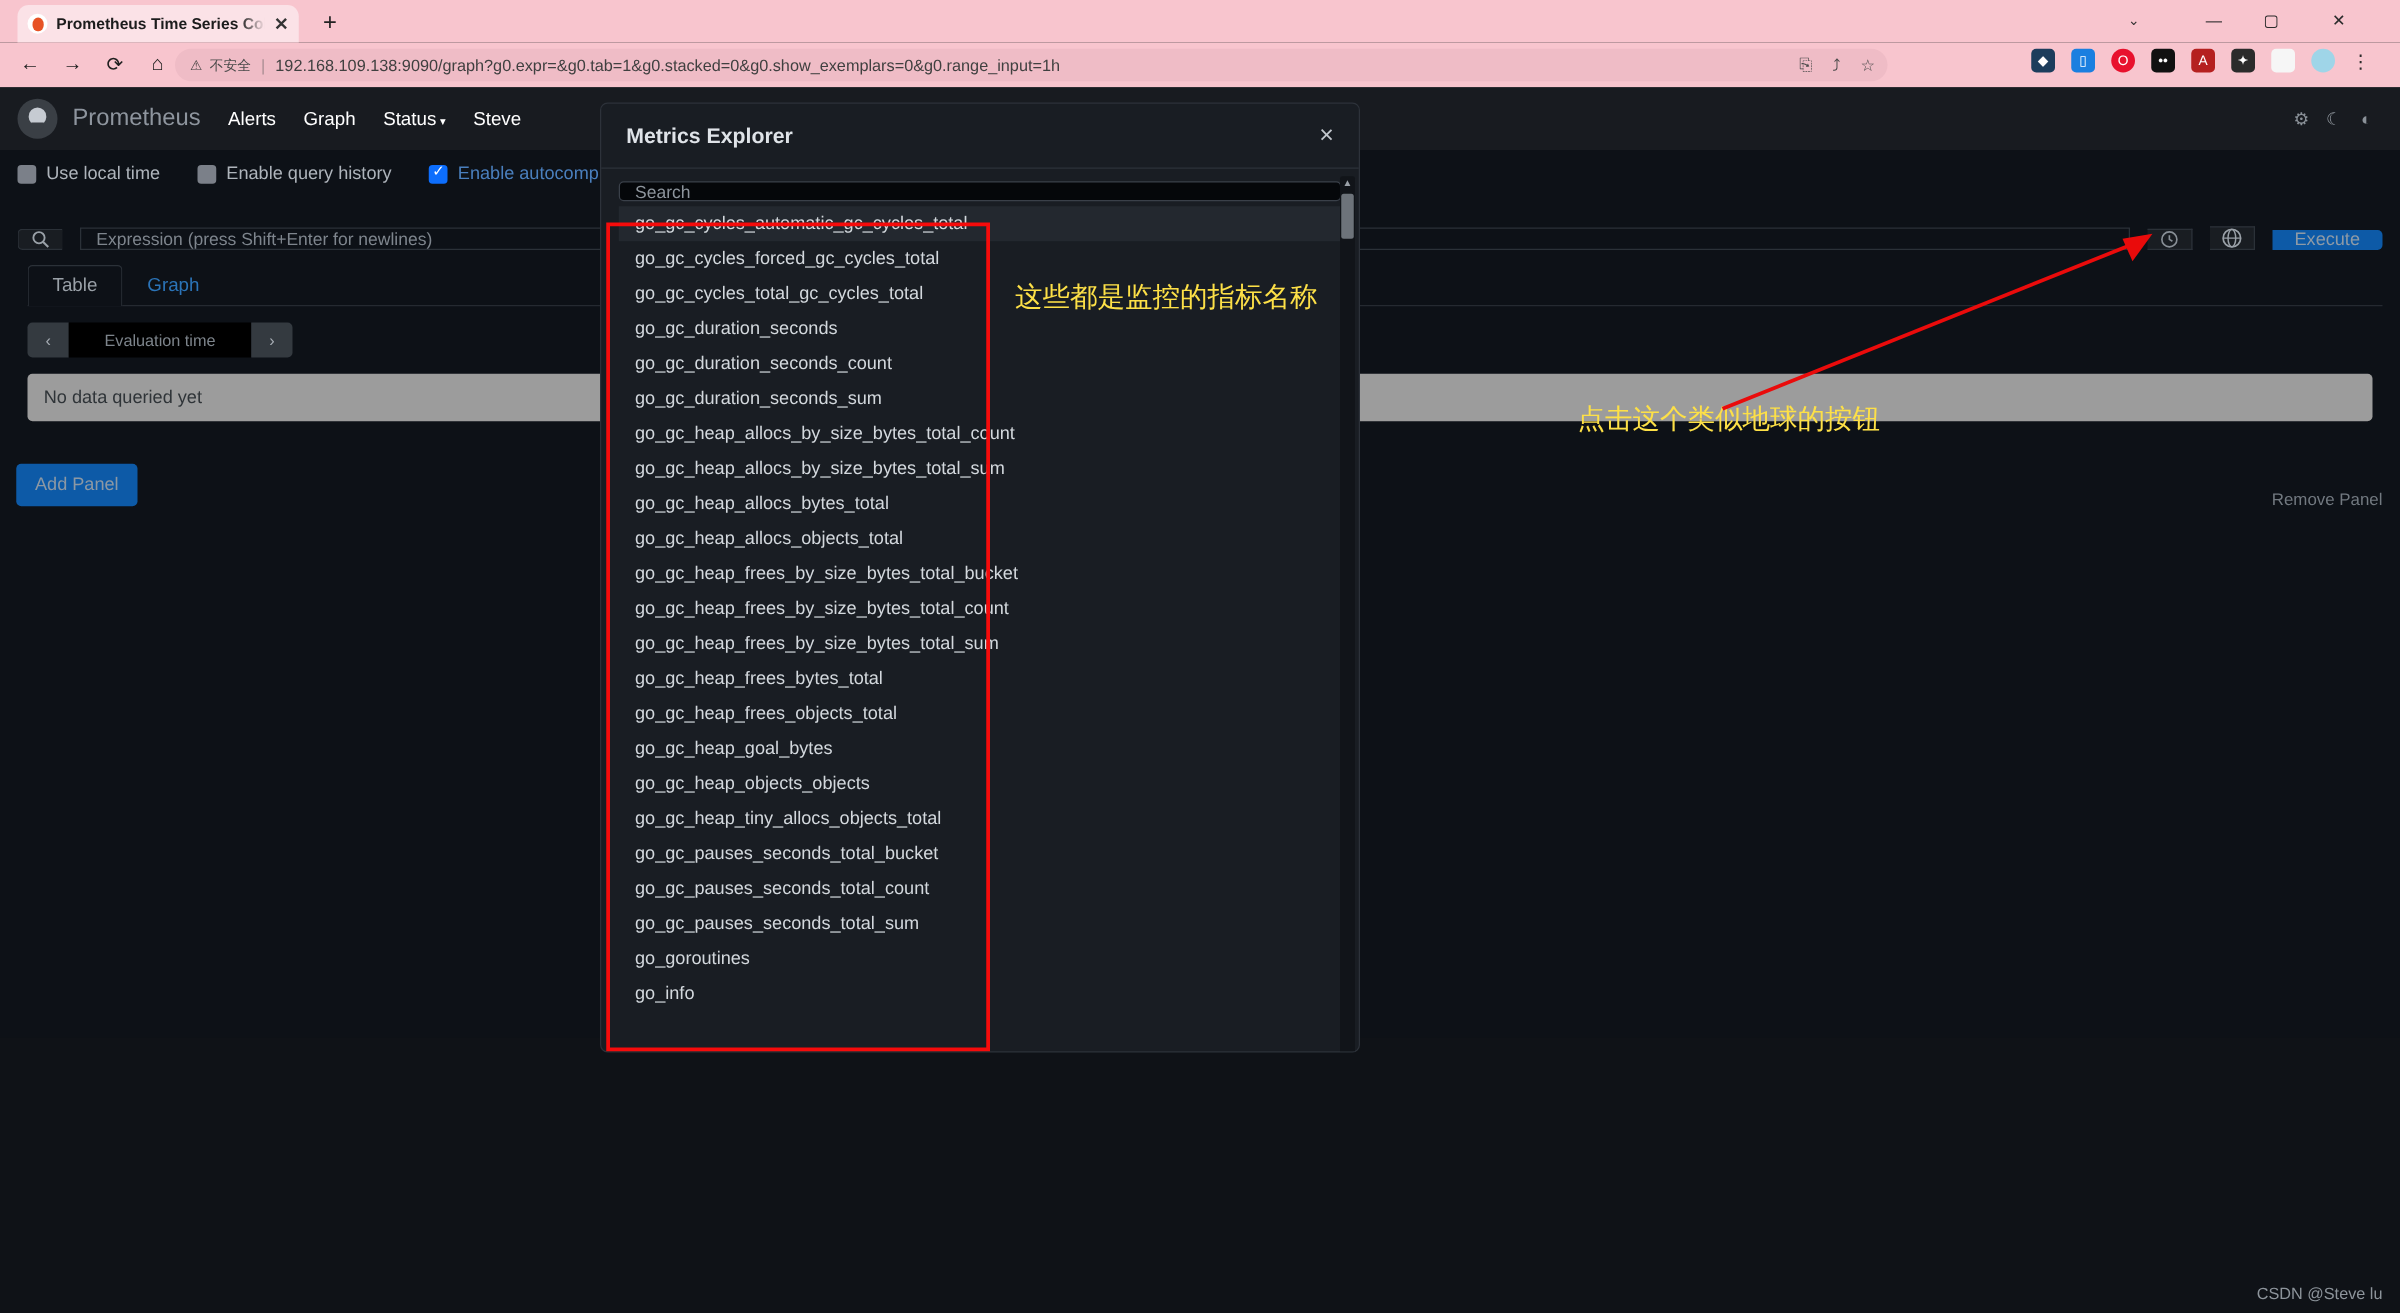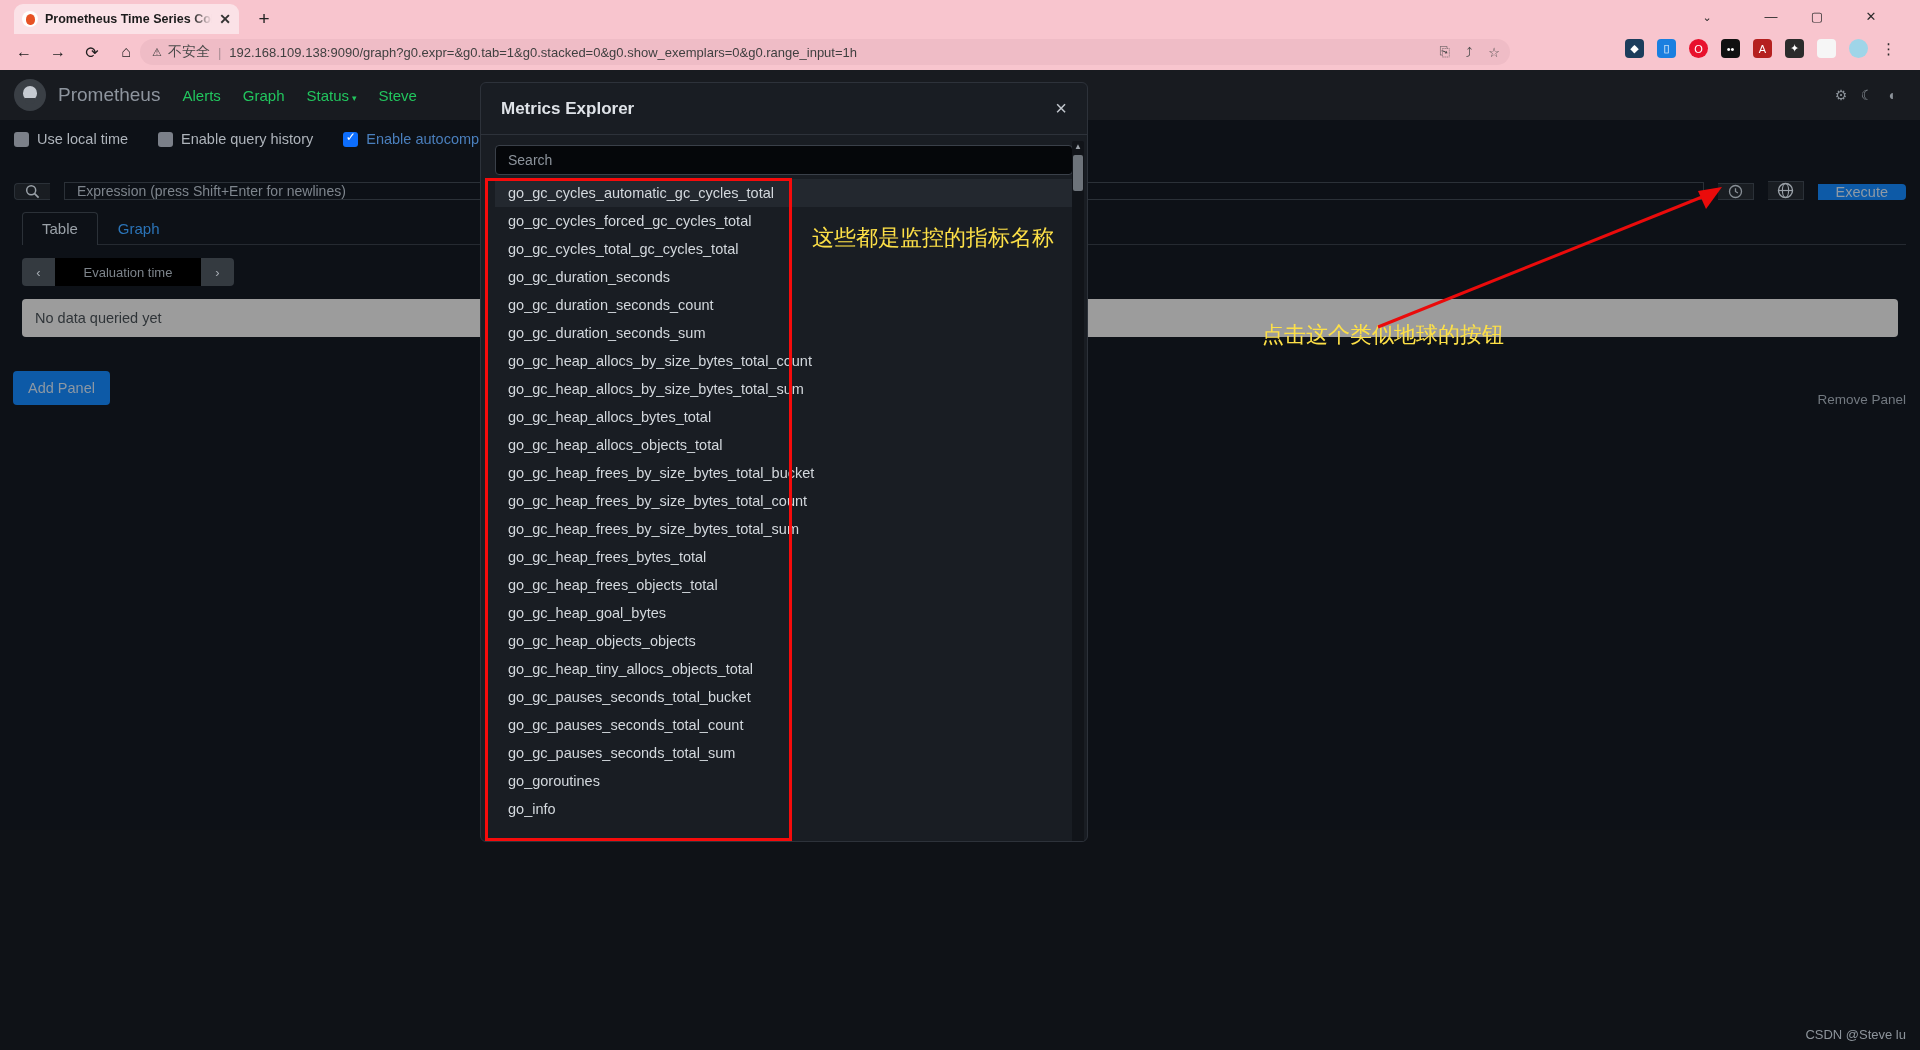--- a/index.html
+++ b/index.html
@@ -55,21 +55,21 @@
     width: 30px; height: 30px; margin-left: 4px; color: #1f1f1f;
     font-size: 16px; display: flex; align-items: center; justify-content: center;
   }
   .nav-btn:first-child { margin-left: 9px; }
   .omnibox {
     position: absolute; left: 140px; top: 5px; width: 1370px; height: 26px;
     background: #efbcc6; border-radius: 13px;
     display: flex; align-items: center; padding: 0 12px; gap: 6px;
   }
   .warn-icon { font-size: 11px; color: #3c3c3c; }
-  .warn-text { font-size: 14px; color: #4a4a4a; }
+  .warn-text { font-size: 11px; color: #4a4a4a; }
   .omni-sep { color: #a98d93; font-size: 13px; margin: 0 2px; }
   .omni-url { font-size: 13px; color: #404040; white-space: nowrap; overflow: hidden; }
   .omni-right { position: absolute; right: 10px; display: flex; gap: 16px; align-items: center; }
   .omni-icn { font-size: 13px; color: #4a4a4a; }
   .ext-bar { position: absolute; right: 24px; top: 5px; display: flex; align-items: center; gap: 13px; }
   .ext { width: 19px; height: 19px; border-radius: 4px; display: flex;
          align-items: center; justify-content: center; font-size: 11px; color: #fff; }
   .ext-menu { color: #2b2b2b; font-size: 15px; letter-spacing: 0; }
 
   
@@ -87,21 +87,21 @@
   }
   .logo::before {
     content:""; position:absolute; left:9px; top:7px; width:14px; height:14px;
     border-radius: 50% 50% 45% 45%; background: #c6cbd2;
   }
   .logo::after {
     content:""; position:absolute; left:11px; top:19px; width:10px; height:6px;
     background:#3a3f45; border-radius: 0 0 4px 4px;
   }
   .brand { font-size: 19px; color: #8e959e; margin-right: 22px; }
-  .nav-link { font-size: 15px; color: #22c55e; margin-right: 22px; }
+  .nav-link { font-size: 15px; color: #ffffff; margin-right: 22px; }
   .nav-caret { font-size: 9px; margin-left: 3px; }
   .nav-right { margin-left: auto; display: flex; gap: 0; }
   .theme-btn {
     width: 26px; height: 26px; color: #8b9299; font-size: 14px;
     display: flex; align-items: center; justify-content: center;
   }
 
   .optbar { height: 38px; display: flex; align-items: center; padding: 0 14px; gap: 0; }
   .opt { display: flex; align-items: center; gap: 8px; margin-right: 30px; }
   .cb { width: 15px; height: 15px; border-radius: 3px; background: #7b8089; flex: none; }
@@ -185,21 +185,21 @@
   }
   .modal-head {
     height: 52px; border-bottom: 1px solid #2d323a;
     display: flex; align-items: center; padding: 0 20px;
   }
   .modal-title { font-size: 17px; color: #dfe3e8; font-weight: bold; }
   .modal-x { margin-left: auto; font-size: 20px; color: #c2c7cd; }
   .modal-body { flex: 1; position: relative; overflow: hidden; padding: 10px 14px 0 14px; }
   .search-wrap { padding: 0 0 4px 0; }
   .search-input {
-    width: 100%; height: 30px; background: #05070a; border: 1px solid #3a4049;
+    width: 100%; height: 16px; background: #05070a; border: 1px solid #3a4049;
     border-radius: 4px; color: #8d949c; font-size: 14px; padding: 0 12px;
     display: flex; align-items: center;
   }
   .metric-list { position: relative; }
   .metric-item {
     height: 28px; font-size: 14.5px; color: #d3d8dd;
     display: flex; align-items: center; padding-left: 13px;
   }
   .metric-item.hl { background: #23282f; }
   .modal-scroll {

